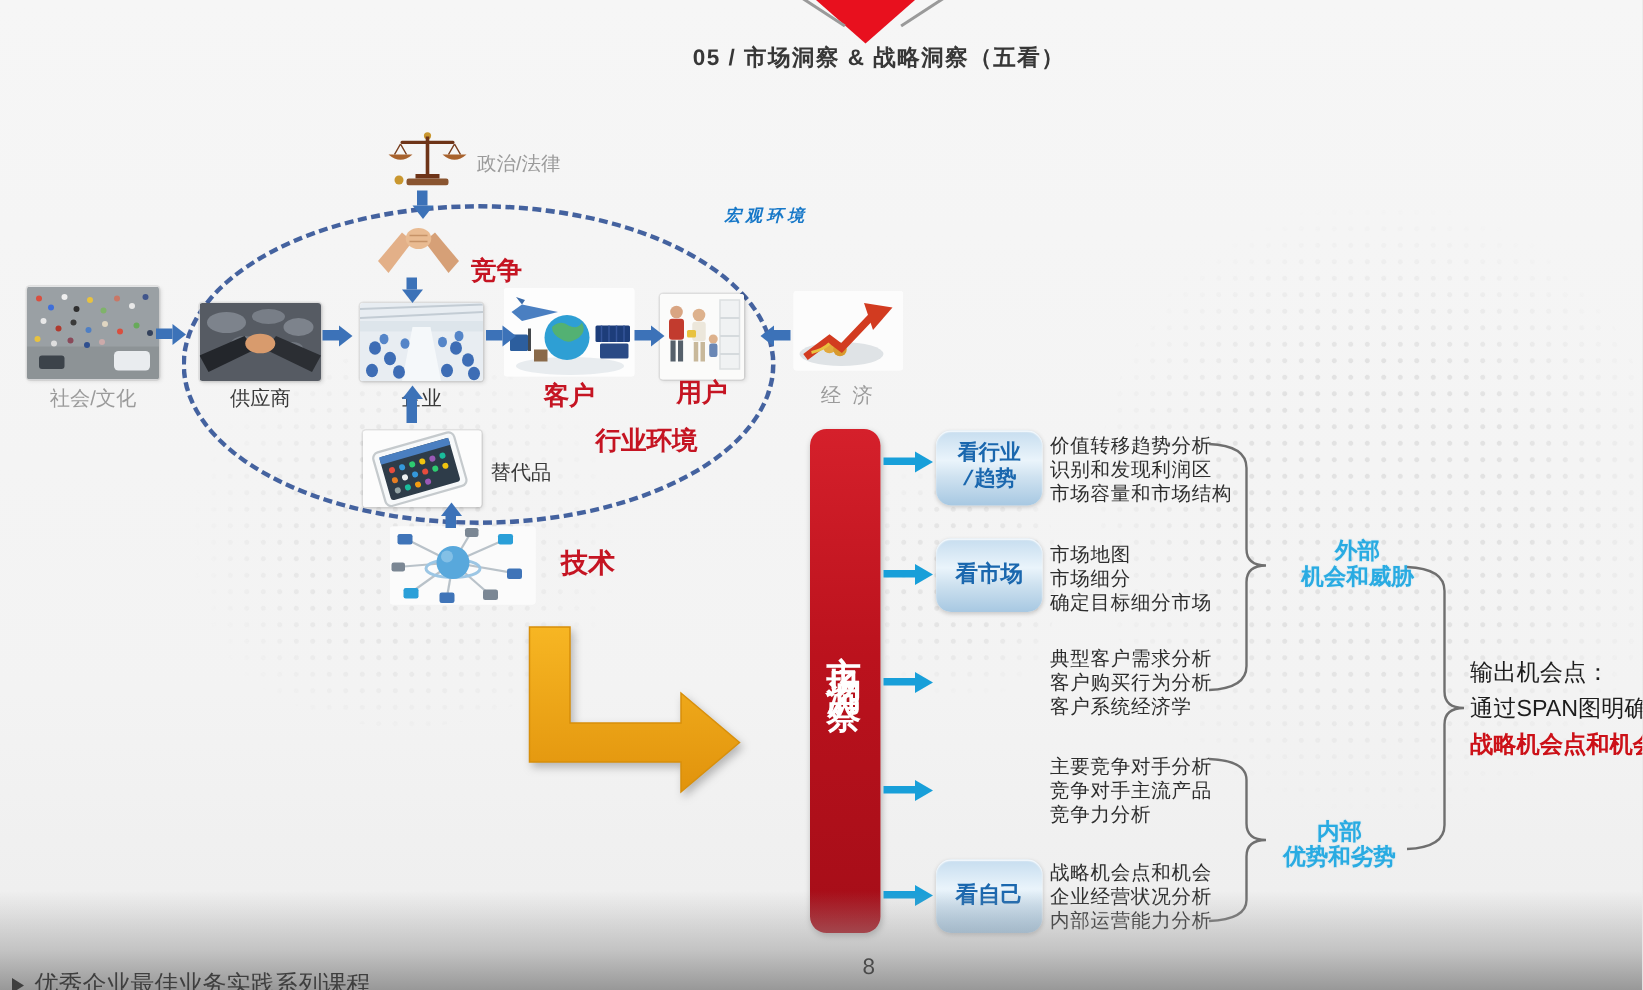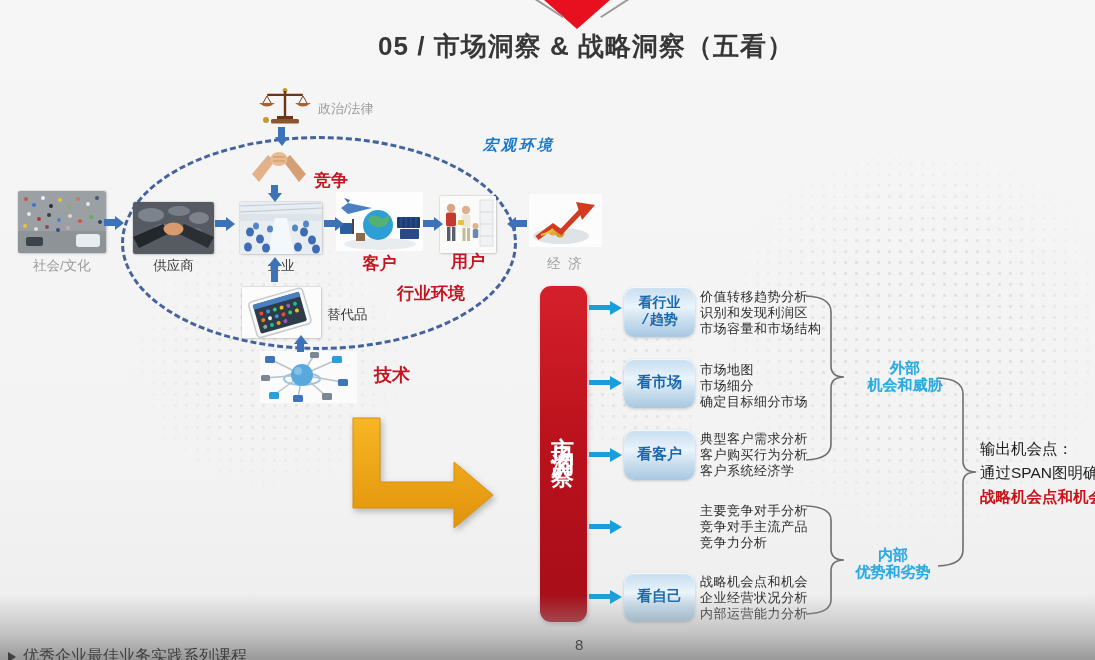--- a/index.html
+++ b/index.html
@@ -15,38 +15,38 @@
     -webkit-mask-image:radial-gradient(circle,#000 35%,transparent 72%);
     mask-image:radial-gradient(circle,#000 35%,transparent 72%);}
 
   
   .chev-tri{position:absolute;left:544px;top:0;width:0;height:0;
     border-left:33px solid transparent;border-right:33px solid transparent;
     border-top:29px solid #e8101e;}
   .chev-line{position:absolute;width:34px;height:2px;background:#9a9a9a;}
 
   .title{position:absolute;left:586px;top:29px;transform:translateX(-50%);
-    font-size:26px;font-weight:600;color:#373737;letter-spacing:1px;white-space:nowrap;}
+    font-size:15px;font-weight:600;color:#373737;letter-spacing:1px;white-space:nowrap;}
 
   
   .ellipse{position:absolute;left:121px;top:136px;width:390px;height:208px;
     border:3px dashed #44629f;border-radius:50%;}
 
   
   .img{position:absolute;overflow:hidden;border-radius:2px;background:#fff;
     box-shadow:0 0 0 1px rgba(0,0,0,.07),1px 1px 3px rgba(0,0,0,.12);}
   .img svg{display:block;width:100%;height:100%;}
 
   
   .lab{position:absolute;font-size:13.5px;color:#3a3a3a;white-space:nowrap;}
   .lab.gray{color:#9b9b9b;}
   .lab.red{color:#c51422;font-weight:bold;font-size:17px;}
   .lab.center{text-align:center;}
   .macro{position:absolute;color:#1778c8;font-weight:bold;font-style:italic;
-    font-family:"DejaVu Serif","Liberation Serif",serif;font-size:15px;letter-spacing:3px;text-align:right;}
+    font-family:"DejaVu Serif","Liberation Serif",serif;font-size:11px;letter-spacing:3px;text-align:right;}
 
   
   .arr{position:absolute;}
   .eco{--c:#3c72b8;--t:7px;--hl:9px;--hw:7px;}
   .cyan{--c:#189fd9;--t:5px;--hl:12px;--hw:7px;}
   .arrR{height:var(--t);background:var(--c);}
   .arrR::after{content:"";position:absolute;left:100%;top:50%;transform:translateY(-50%);
     width:0;height:0;border-left:var(--hl) solid var(--c);
     border-top:var(--hw) solid transparent;border-bottom:var(--hw) solid transparent;}
   .arrL{height:var(--t);background:var(--c);}
@@ -352,21 +352,20 @@
 
   <div class="arr arrR cyan" style="left:589px;top:305px;width:21px;"></div>
   <div class="arr arrR cyan" style="left:589px;top:380px;width:21px;"></div>
   <div class="arr arrR cyan" style="left:589px;top:452px;width:21px;"></div>
   <div class="arr arrR cyan" style="left:589px;top:524px;width:21px;"></div>
   <div class="arr arrR cyan" style="left:589px;top:594px;width:21px;"></div>
 
   <div class="bluebox pre" style="top:287px;height:50px;font-size:14px;">看行业
 /趋势</div>
   <div class="bluebox" style="top:359px;height:49px;">看市场</div>
-  <div class="bluebox" style="top:430px;height:50px;">看客户</div>
   <div class="bluebox" style="top:573px;height:49px;">看自己</div>
 
   <div class="desc" style="top:289px;">
     <div>价值转移趋势分析</div>
     <div>识别和发现利润区</div>
     <div>市场容量和市场结构</div>
   </div>
   <div class="desc" style="top:362px;">
     <div>市场地图</div>
     <div>市场细分</div>

